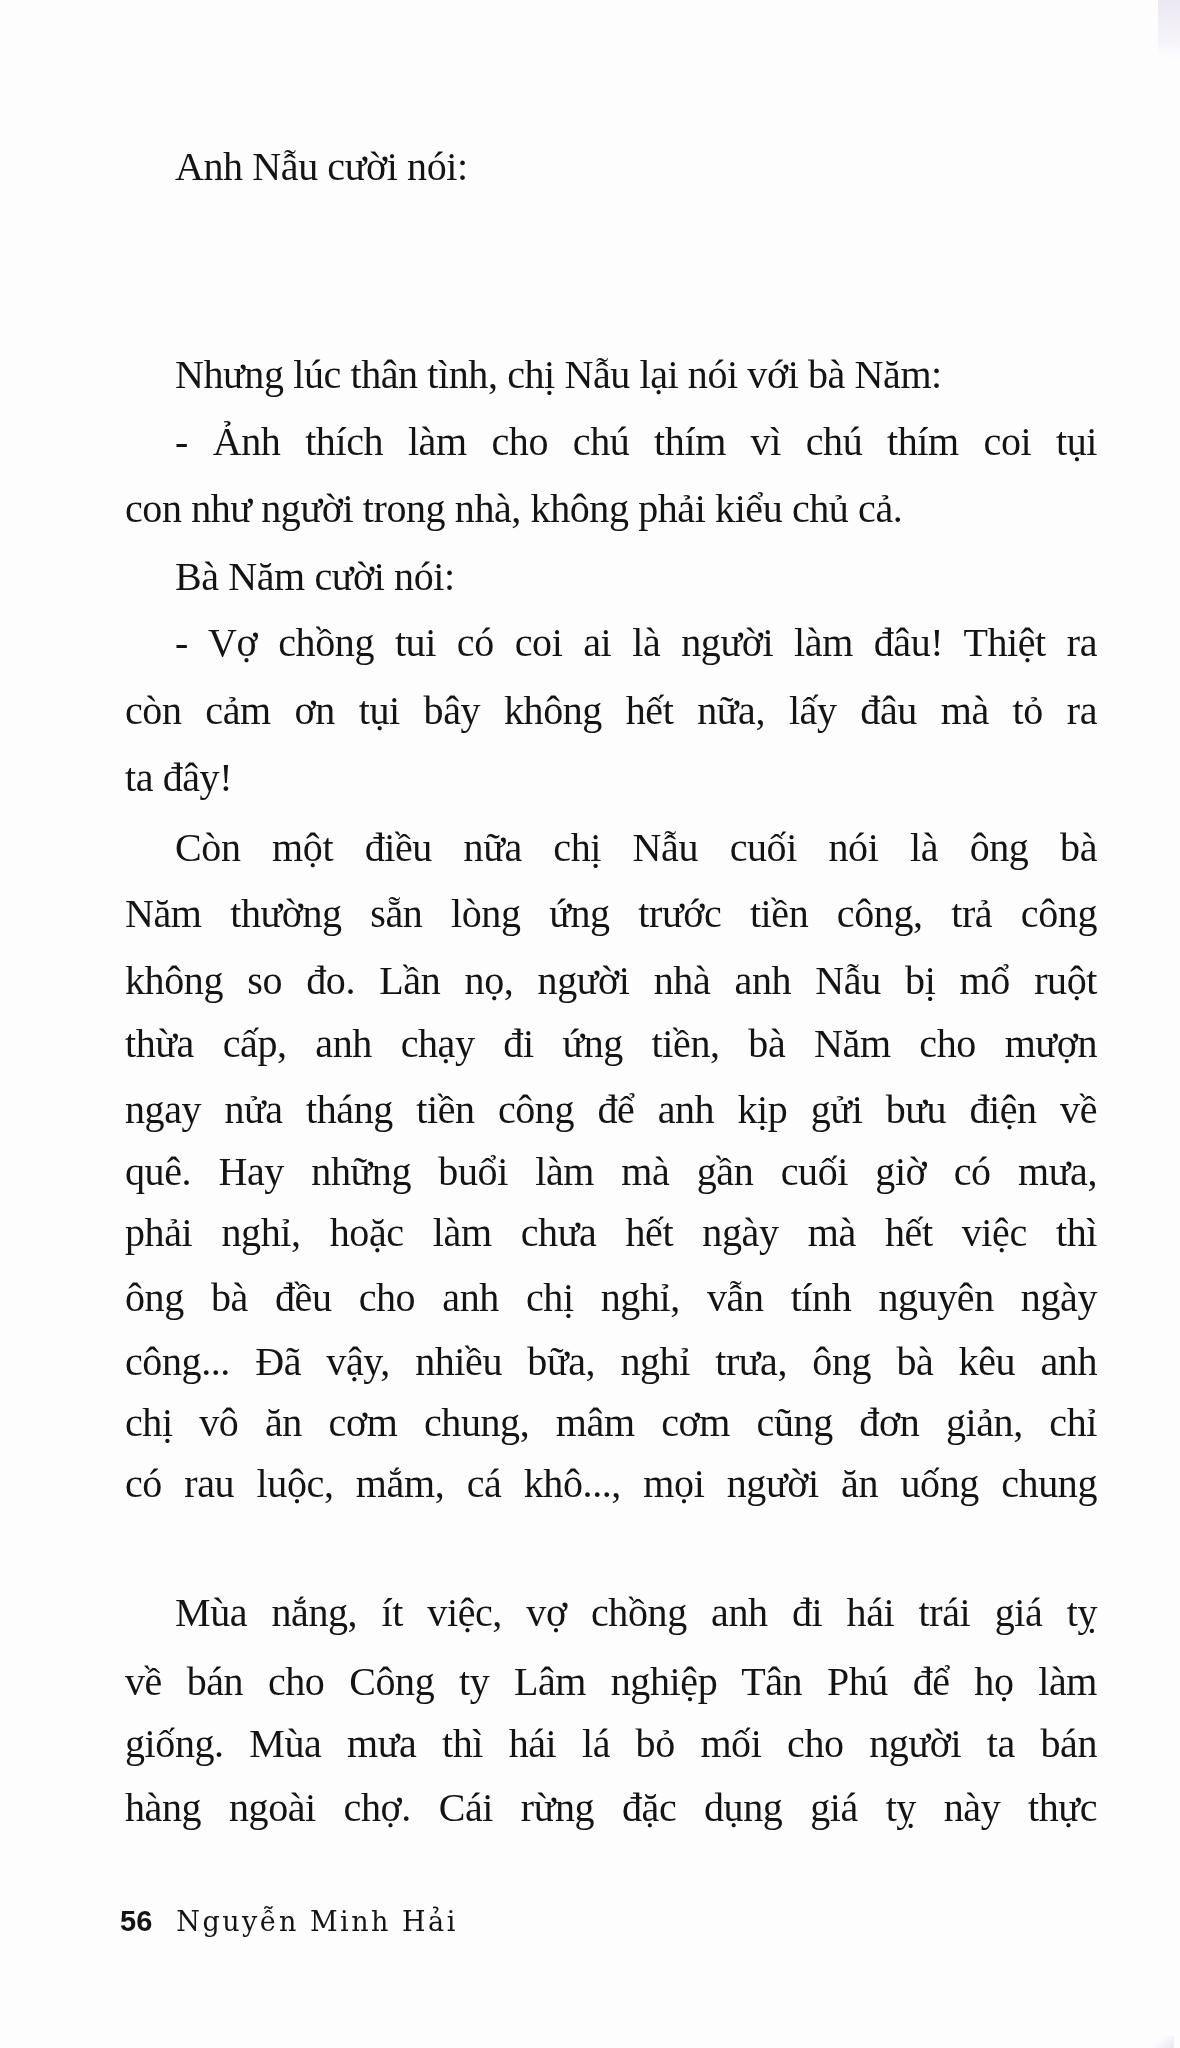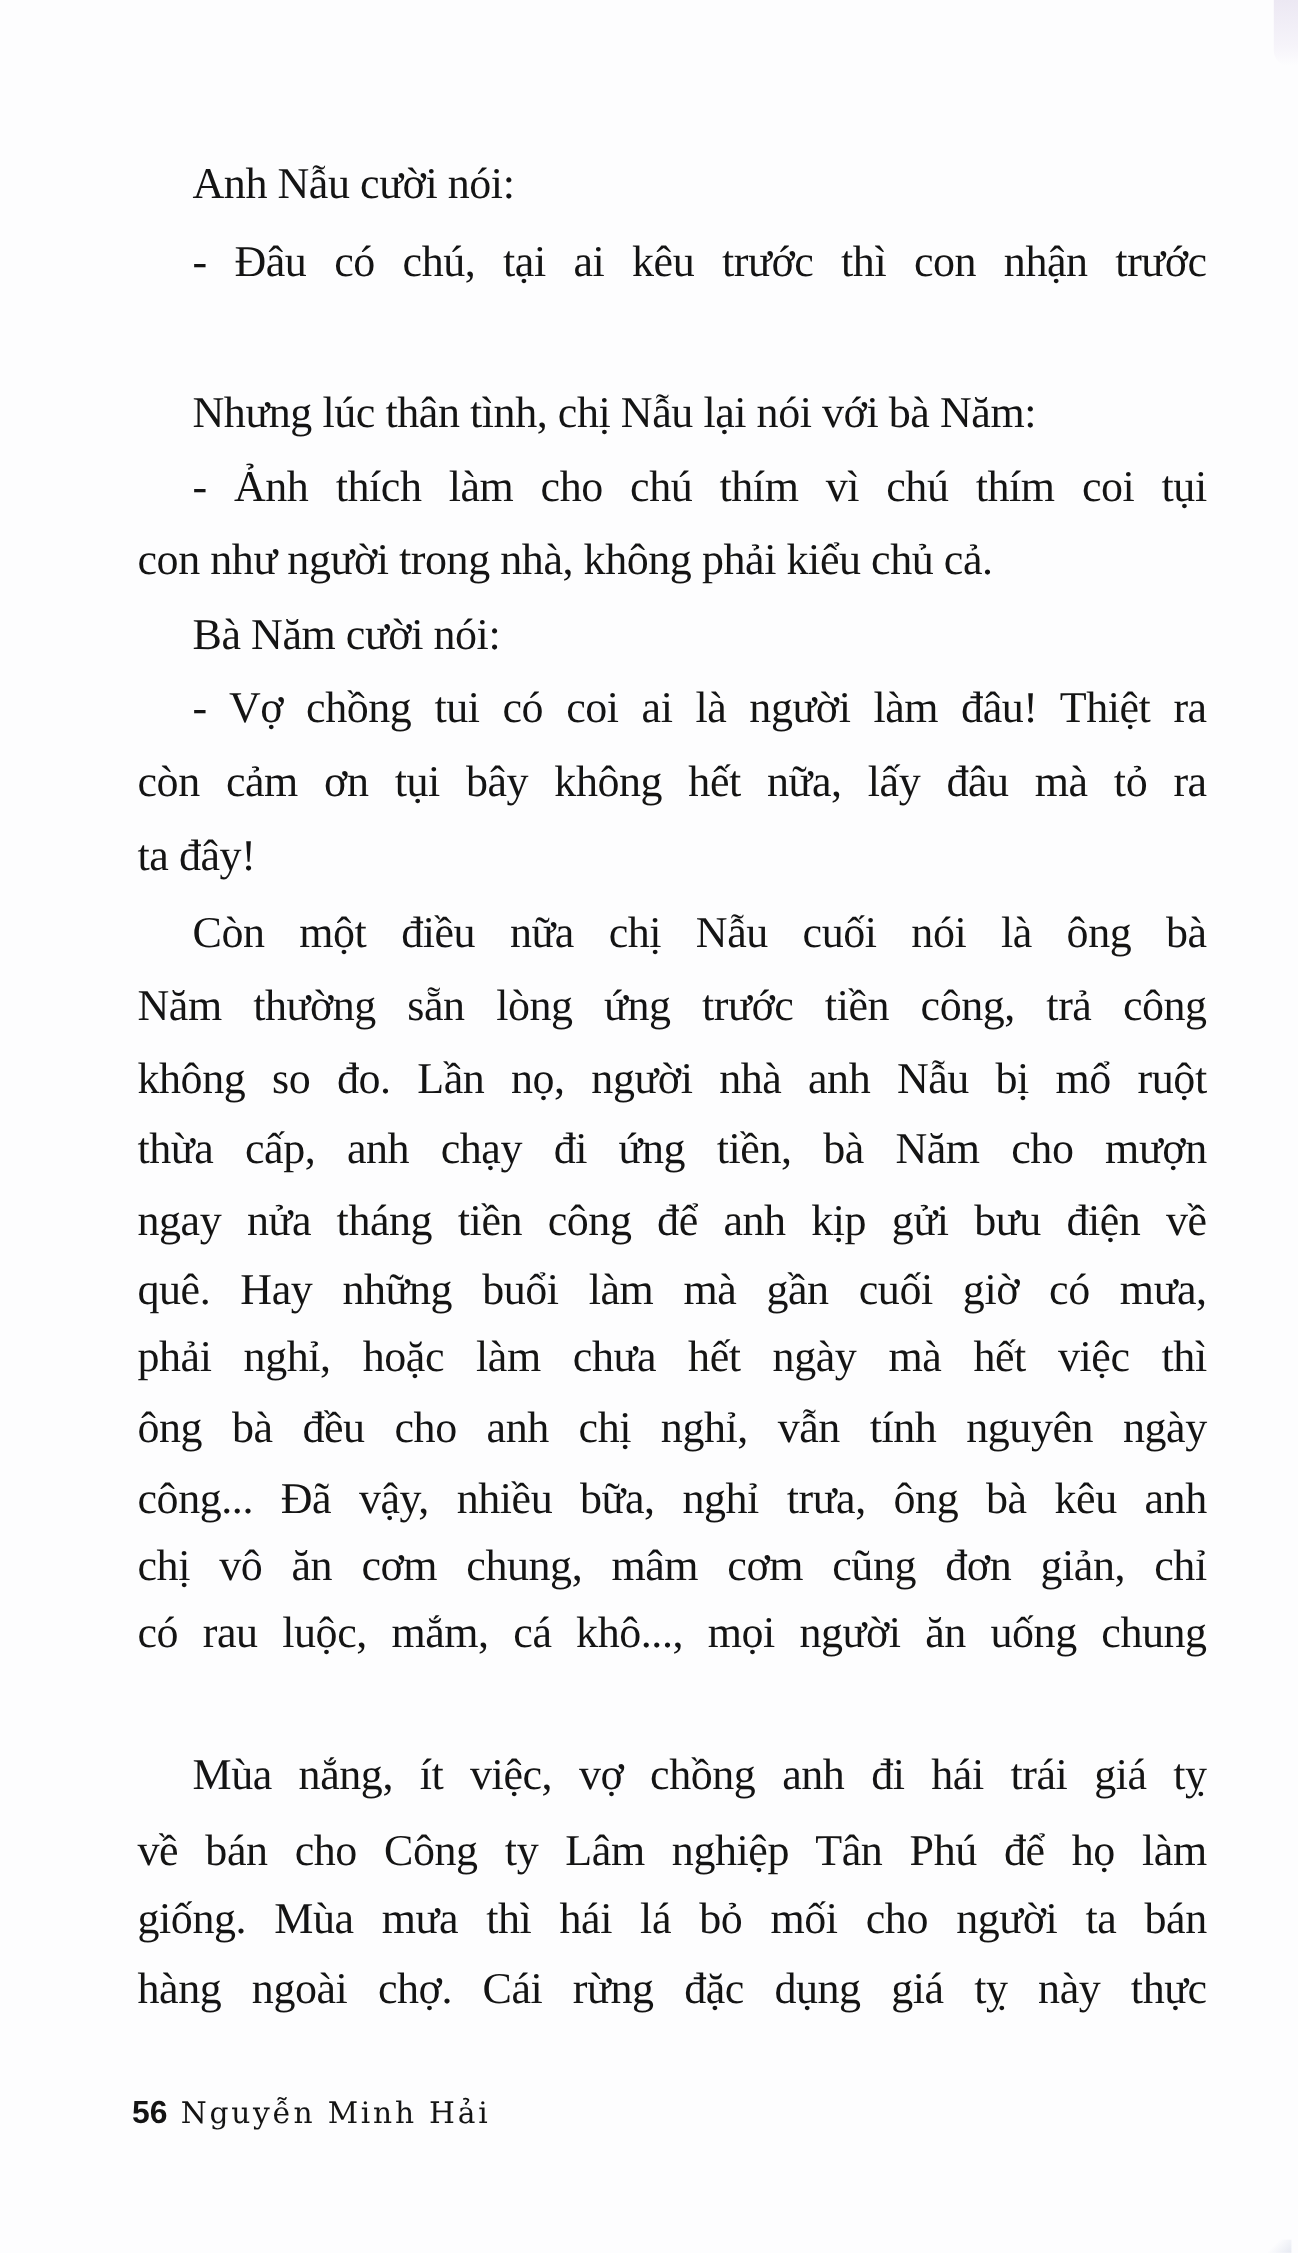--- a/index.html
+++ b/index.html
@@ -26,32 +26,31 @@
     text-align: justify; text-align-last: justify;
     letter-spacing: -0.4px;
   }
   .line.indent { left: 175px; width: 922px; }
   .line.last { text-align: left; text-align-last: left; }
   .footer {
     position: absolute; left: 120px; top: 1906px; height: 30px;
     font-size: 30px; line-height: 30px; white-space: nowrap;
   }
   .footer .page-num { font-family: Liberation Sans, sans-serif; font-weight: bold; font-size: 29px; }
-  .footer .author { margin-left: 12px; letter-spacing: 2.5px; font-size: 27px; font-family: "DejaVu Serif", serif; }
+  .footer .author { margin-left: 24px; letter-spacing: 2.5px; font-size: 27px; font-family: "DejaVu Serif", serif; }
 </style>
 </head>
 <body>
 
 <div class="page">
   <div class="corner-tr"></div>
   <div class="corner-br"></div>
 
   <div class="line indent last" style="top:147px">Anh Nẫu cười nói:</div>
 
-  <div class="line indent" style="top:218px">- Đâu có chú, tại ai kêu trước thì con nhận trước</div>
 
   <div class="line indent last" style="top:355px">Nhưng lúc thân tình, chị Nẫu lại nói với bà Năm:</div>
 
   <div class="line indent" style="top:422px">- Ảnh thích làm cho chú thím vì chú thím coi tụi</div>
   <div class="line last" style="top:489px">con như người trong nhà, không phải kiểu chủ cả.</div>
 
   <div class="line indent last" style="top:557px">Bà Năm cười nói:</div>
 
   <div class="line indent" style="top:623px">- Vợ chồng tui có coi ai là người làm đâu! Thiệt ra</div>
   <div class="line" style="top:691px">còn cảm ơn tụi bây không hết nữa, lấy đâu mà tỏ ra</div>

